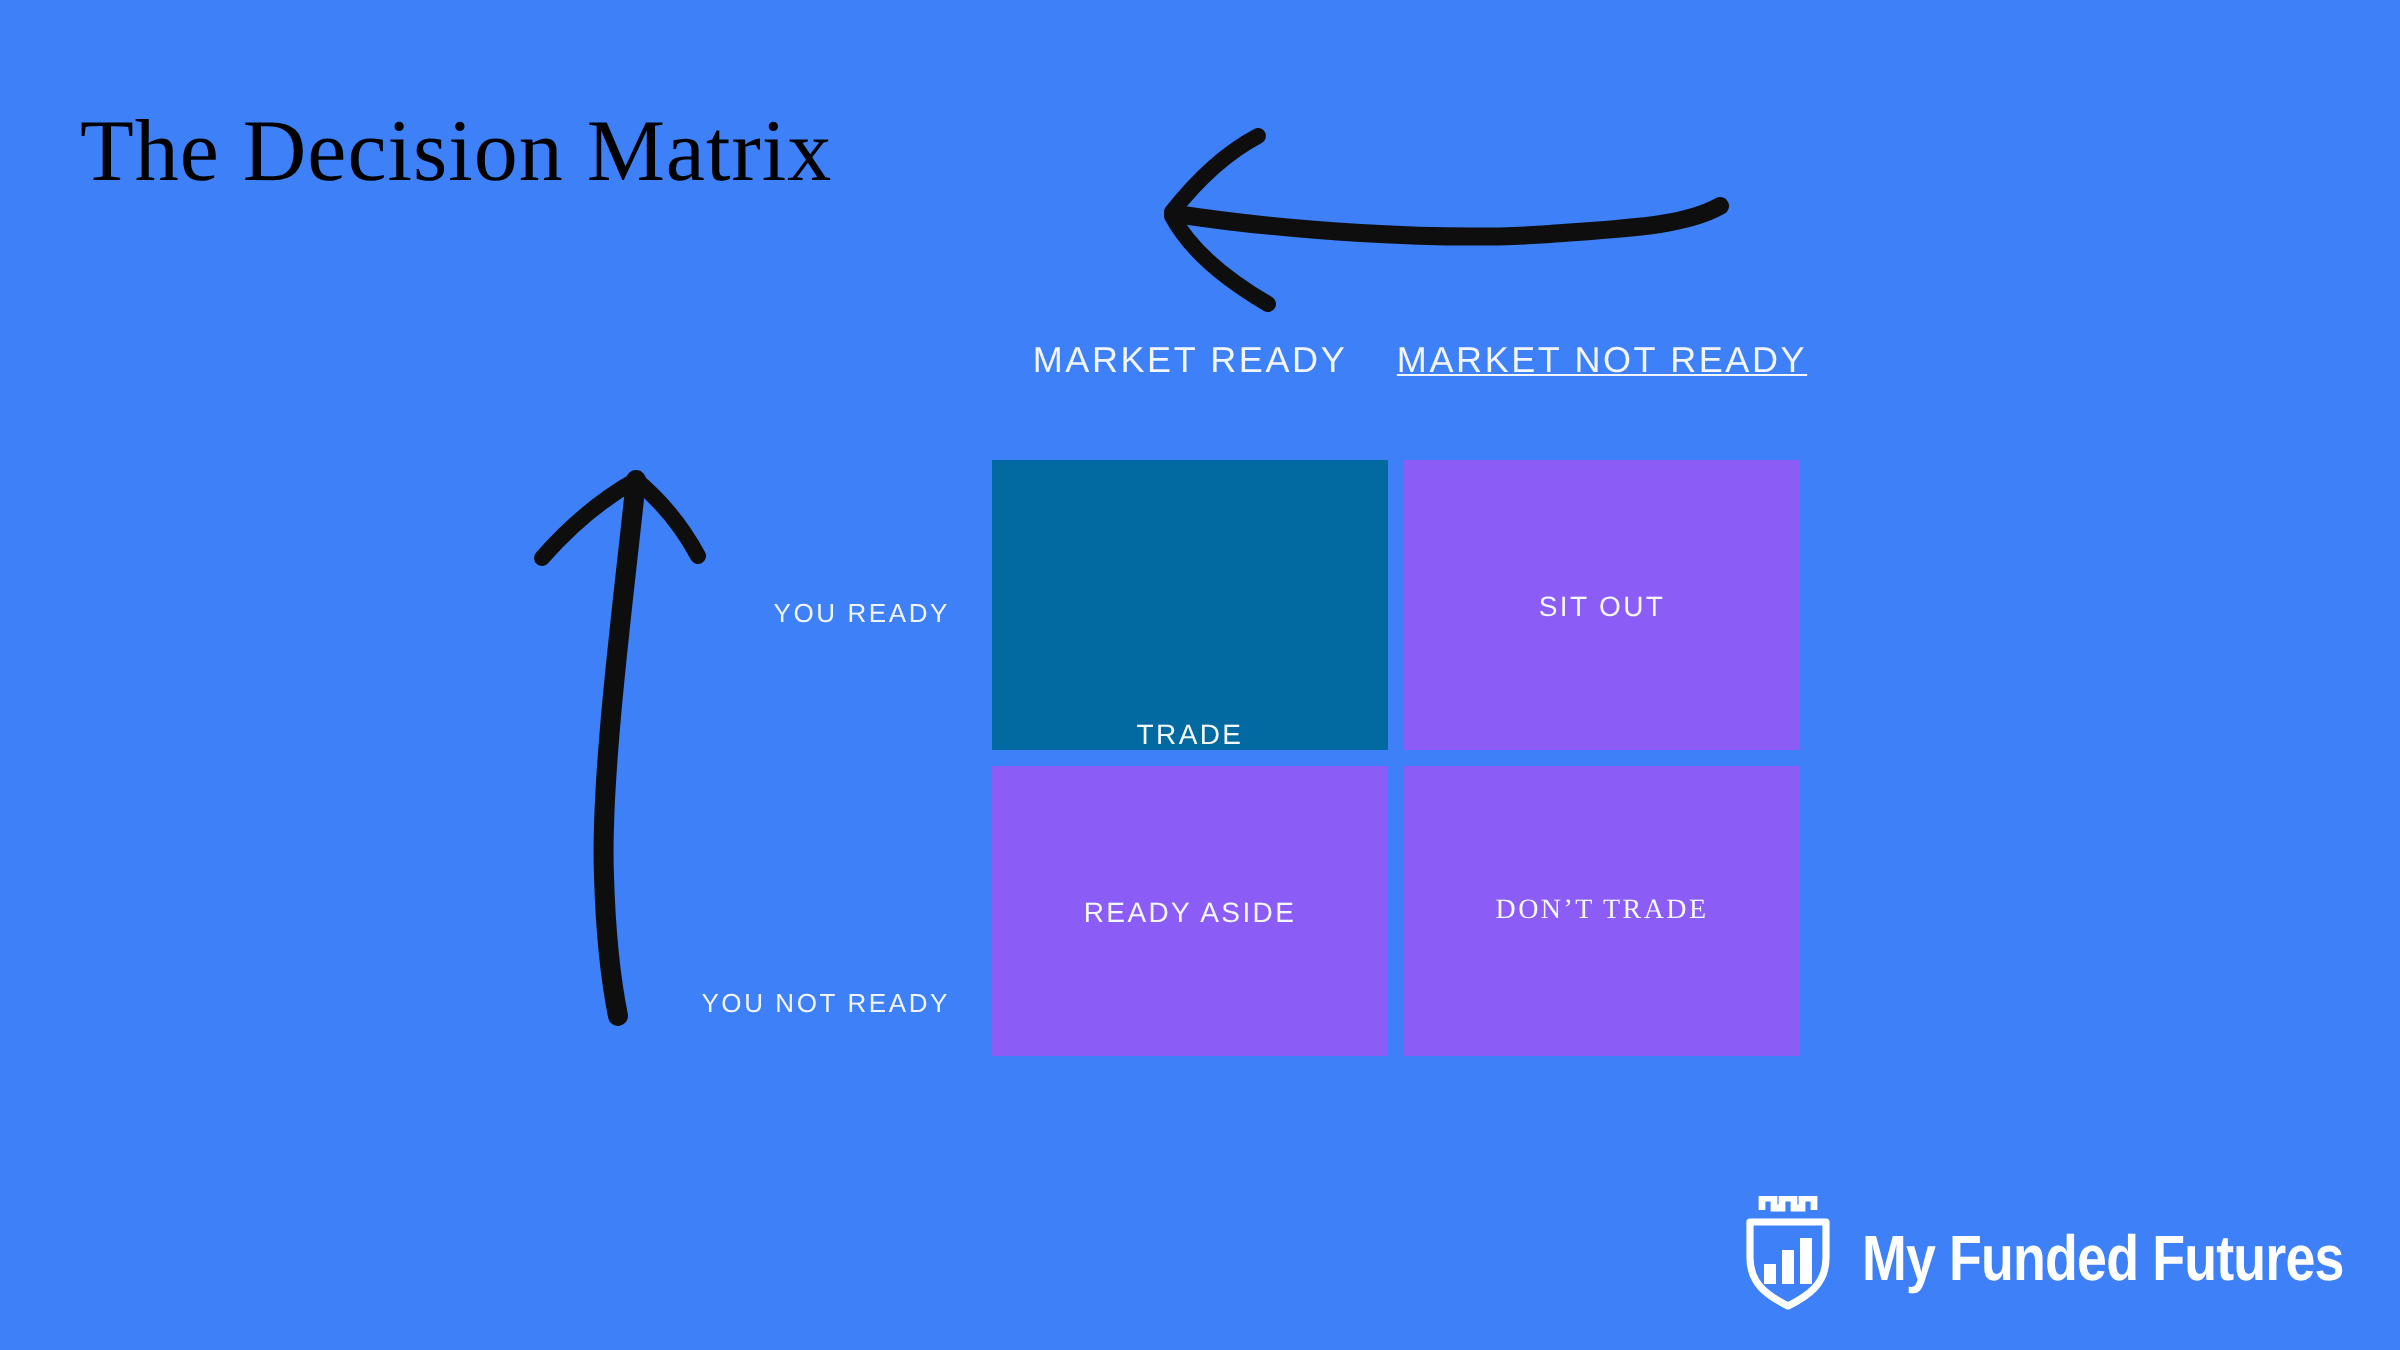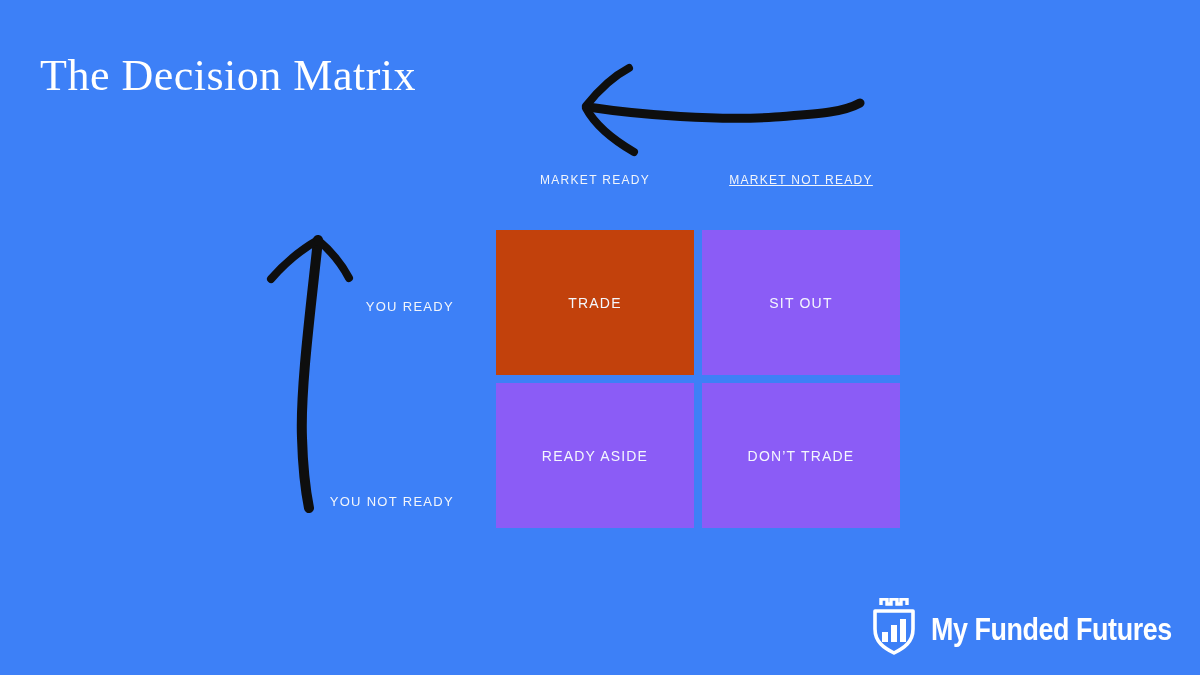--- a/index.html
+++ b/index.html
@@ -12,56 +12,56 @@
     color: #ffffff;
   }
   .abs { position: absolute; }
 
   .title {
     left: 40px; top: 50px;
     font-family: "Liberation Serif", "DejaVu Serif", serif;
     font-weight: 400;
     font-size: 44px;
     letter-spacing: 0.5px;
-    color: #ffffff;
+    color: #000000;
   }
 
   .col-header {
     top: 170px; height: 20px; width: 198px;
     display: flex; align-items: center; justify-content: center;
-    font-size: 12px; letter-spacing: 1.3px; font-weight: 400;
+    font-size: 18px; letter-spacing: 1.3px; font-weight: 400;
     color: #f2f5fb;
     white-space: nowrap;
   }
   .col-header.c1 { left: 496px; }
   .col-header.c2 { left: 702px; text-decoration: underline; }
 
   .row-header {
-    left: 234px; width: 220px; height: 20px;
+    left: 255px; width: 220px; height: 20px;
     display: flex; align-items: center; justify-content: flex-end;
     font-size: 13px; letter-spacing: 1.3px; font-weight: 400;
     color: #f2f5fb;
     white-space: nowrap;
   }
   .row-header.r1 { top: 296px; }
   .row-header.r2 { top: 449px; margin-top: 42px; }
 
   .cell {
     width: 198px; height: 145px;
     display: flex; align-items: center; justify-content: center;
     font-size: 14px; letter-spacing: 1.2px; font-weight: 400;
     color: #f4f7fd;
     white-space: nowrap;
   }
-  .cell-green { background: #c2410c; }
+  .cell-green { background: #0369a1; align-items: flex-end; }
   .cell-blue  { background: #8b5cf6; }
   .cell.p11 { left: 496px; top: 230px; }
   .cell.p12 { left: 702px; top: 230px; }
   .cell.p21 { left: 496px; top: 383px; }
-  .cell.p22 { left: 702px; top: 383px; }
+  .cell.p22 { left: 702px; top: 383px; font-family: Liberation Serif, serif; }
 
   .arrow-left-wrap { left: 570px; top: 55px; width: 310px; height: 110px; }
   .arrow-up-wrap   { left: 253px; top: 223px; width: 125px; height: 300px; }
   .arrow-stroke { fill: none; stroke: #0e0e0e; stroke-linecap: round; stroke-linejoin: round; }
 
   .logo {
     left: 870px; top: 600px; height: 58px;
     display: flex; align-items: center; gap: 13px;
   }
   .logo-text {

